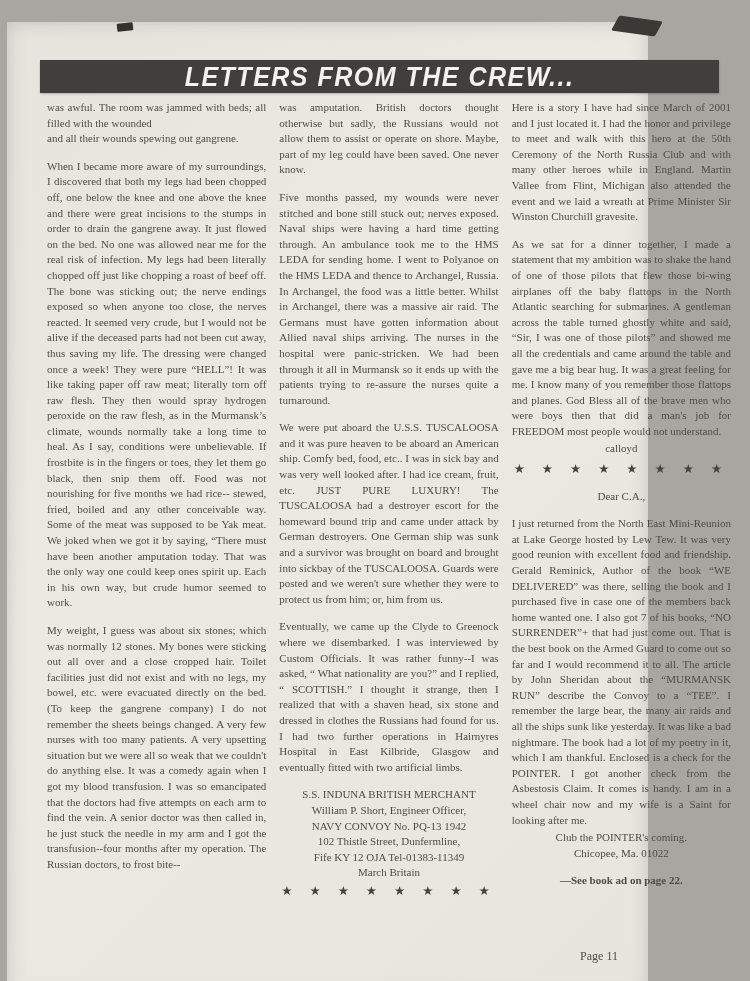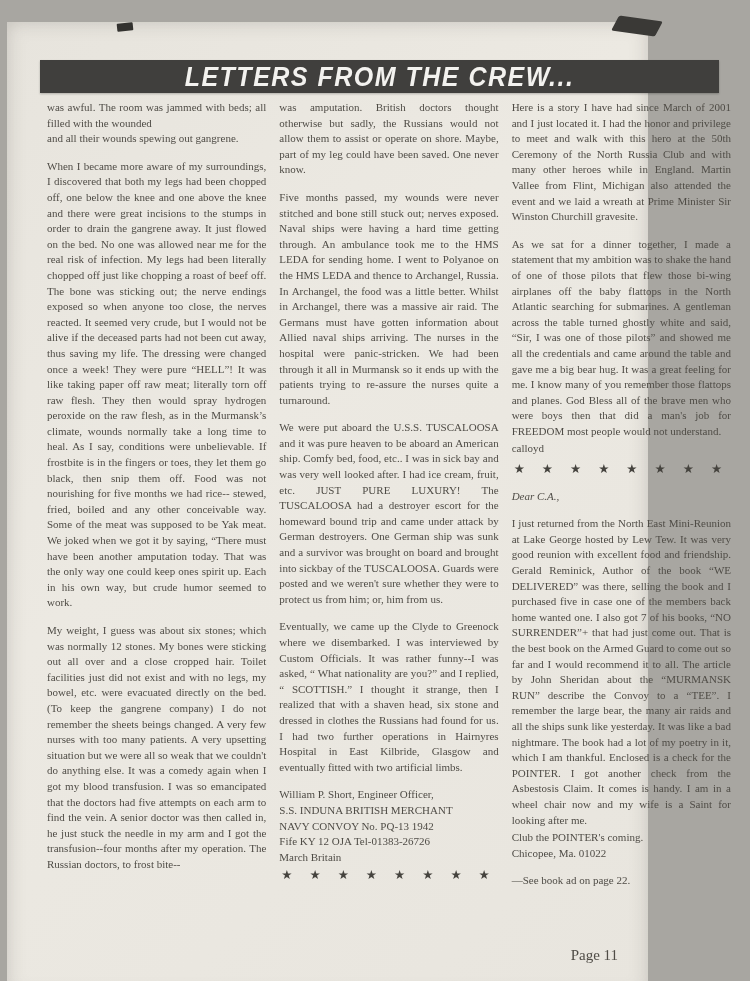--- a/index.html
+++ b/index.html
@@ -39,34 +39,34 @@
     position:absolute;left:40px;top:78px;width:684px;
     display:flex;gap:13px;
   }
   .col{
     flex:1;min-width:0;
     font-size:11px;line-height:15.6px;
     color:#4f4c46;
     text-align:justify;
   }
   .col p{margin:0 0 12px;white-space:pre-line;}
-  .sig-line,.closing-line,.signoff,.salutation{text-align:left;}
-  .salutation{margin:0 0 12px;font-style:italic;}
+  .sig-line,.closing-line,.signoff,.salutation{text-align:center;}
+  .salutation{margin:0 0 12px;}
   .signoff{margin:0 0 4px;}
-  .note{text-align:left;margin-top:12px;}
+  .note{text-align:center;margin-top:12px;font-weight:bold;}
   .stars{
     color:#45433e;font-size:12.5px;
     word-spacing:13px;text-align:left;white-space:nowrap;
     margin:2px 0 12px;padding-left:2px;
     font-family:"DejaVu Sans", sans-serif;
   }
   .sig-block{margin:2px 0 2px;}
   .page-number{
     position:absolute;right:30px;bottom:32px;
-    font-size:15px;color:#4f4c46;
+    font-size:12px;color:#4f4c46;
   }
 </style>
 </head>
 <body>
 
 <div class="page">
   <div class="scan-mark-left"></div>
   <div class="scan-mark-right"></div>
 
   <div class="banner">
@@ -81,24 +81,25 @@
       <p>When I became more aware of my surroundings, I discovered that both my legs had been chopped off, one below the knee and one above the knee and there were great incisions to the stumps in order to drain the gangrene away. It just flowed on the bed. No one was allowed near me for the real risk of infection. My legs had been literally chopped off just like chopping a roast of beef off. The bone was sticking out; the nerve endings exposed so when anyone too close, the nerves reacted. It seemed very crude, but I would not be alive if the deceased parts had not been cut away, thus saving my life. The dressing were changed once a week! They were pure “HELL”! It was like taking paper off raw meat; literally torn off raw flesh. They then would spray hydrogen peroxide on the raw flesh, as in the Murmansk’s climate, wounds normally take a long time to heal. As I say, conditions were unbelievable. If frostbite is in the fingers or toes, they let them go black, then snip them off. Food was not nourishing for five months we had rice-- stewed, fried, boiled and any other conceivable way. Some of the meat was supposed to be Yak meat. We joked when we got it by saying, “There must have been another amputation today. That was the only way one could keep ones spirit up. Each in his own way, but crude humor seemed to work.</p>
       <p>My weight, I guess was about six stones; which was normally 12 stones. My bones were sticking out all over and a close cropped hair. Toilet facilities just did not exist and with no legs, my bowel, etc. were evacuated directly on the bed. (To keep the gangrene company) I do not remember the sheets beings changed. A very few nurses with too many patients. A very upsetting situation but we were all so weak that we couldn't do anything else. It was a comedy again when I got my blood transfusion. I was so emancipated that the doctors had five attempts on each arm to find the vein. A senior doctor was then called in, he just stuck the needle in my arm and I got the transfusion--four months after my operation. The Russian doctors, to frost bite--</p>
     </div>
 
     <div class="col">
       <p>was amputation. British doctors thought otherwise but sadly, the Russians would not allow them to assist or operate on shore. Maybe, part of my leg could have been saved. One never know.</p>
       <p>Five months passed, my wounds were never stitched and bone still stuck out; nerves exposed. Naval ships were having a hard time getting through. An ambulance took me to the HMS LEDA for sending home. I went to Polyanoe on the HMS LEDA and thence to Archangel, Russia. In Archangel, the food was a little better. Whilst in Archangel, there was a massive air raid. The Germans must have gotten information about Allied naval ships arriving. The nurses in the hospital were panic-stricken. We had been through it all in Murmansk so it ends up with the patients trying to re-assure the nurses quite a turnaround.</p>
       <p>We were put aboard the U.S.S. TUSCALOOSA and it was pure heaven to be aboard an American ship. Comfy bed, food, etc.. I was in sick bay and was very well looked after. I had ice cream, fruit, etc. JUST PURE LUXURY! The TUSCALOOSA had a destroyer escort for the homeward bound trip and came under attack by German destroyers. One German ship was sunk and a survivor was brought on board and brought into sickbay of the TUSCALOOSA. Guards were posted and we weren't sure whether they were to protect us from him; or, him from us.</p>
       <p>Eventually, we came up the Clyde to Greenock where we disembarked. I was interviewed by Custom Officials. It was rather funny--I was asked, “ What nationality are you?” and I replied, “ SCOTTISH.” I thought it strange, then I realized that with a shaven head, six stone and dressed in clothes the Russians had found for us. I had two further operations in Hairnyres Hospital in East Kilbride, Glasgow and eventually fitted with two artificial limbs.</p>
       <div class="sig-block">
+        <div class="sig-line">S.S. INDUNA BRITISH MERCHANT</div>
         <div class="sig-line">William P. Short, Engineer Officer,</div>
-        <div class="sig-line">S.S. INDUNA BRITISH MERCHANT</div>
         <div class="sig-line">NAVY CONVOY No. PQ-13 1942</div>
-        <div class="sig-line">Fife KY 12 OJA Tel-01383-26726</div>
+        <div class="sig-line">102 Thistle Street, Dunfermline,</div>
+        <div class="sig-line">Fife KY 12 OJA Tel-01383-11349</div>
         <div class="sig-line">March Britain</div>
       </div>
       <div class="stars">★ ★ ★ ★ ★ ★ ★ ★</div>
     </div>
 
     <div class="col">
       <p>Here is a story I have had since March of 2001 and I just located it. I had the honor and privilege to meet and walk with this hero at the 50th Ceremony of the North Russia Club and with many other heroes while in England. Martin Vallee from Flint, Michigan also attended the event and we laid a wreath at Prime Minister Sir Winston Churchill gravesite.</p>
       <p style="margin-bottom:2px">As we sat for a dinner together, I made a statement that my ambition was to shake the hand of one of those pilots that flew those bi-wing airplanes off the baby flattops in the North Atlantic searching for submarines. A gentleman across the table turned ghostly white and said, “Sir, I was one of those pilots” and showed me all the credentials and came around the table and gave me a big bear hug. It was a great feeling for me. I know many of you remember those flattops and planes. God Bless all of the brave men who were boys then that did a man's job for FREEDOM most people would not understand.</p>
       <div class="signoff">calloyd</div>
       <div class="stars">★ ★ ★ ★ ★ ★ ★ ★</div>

